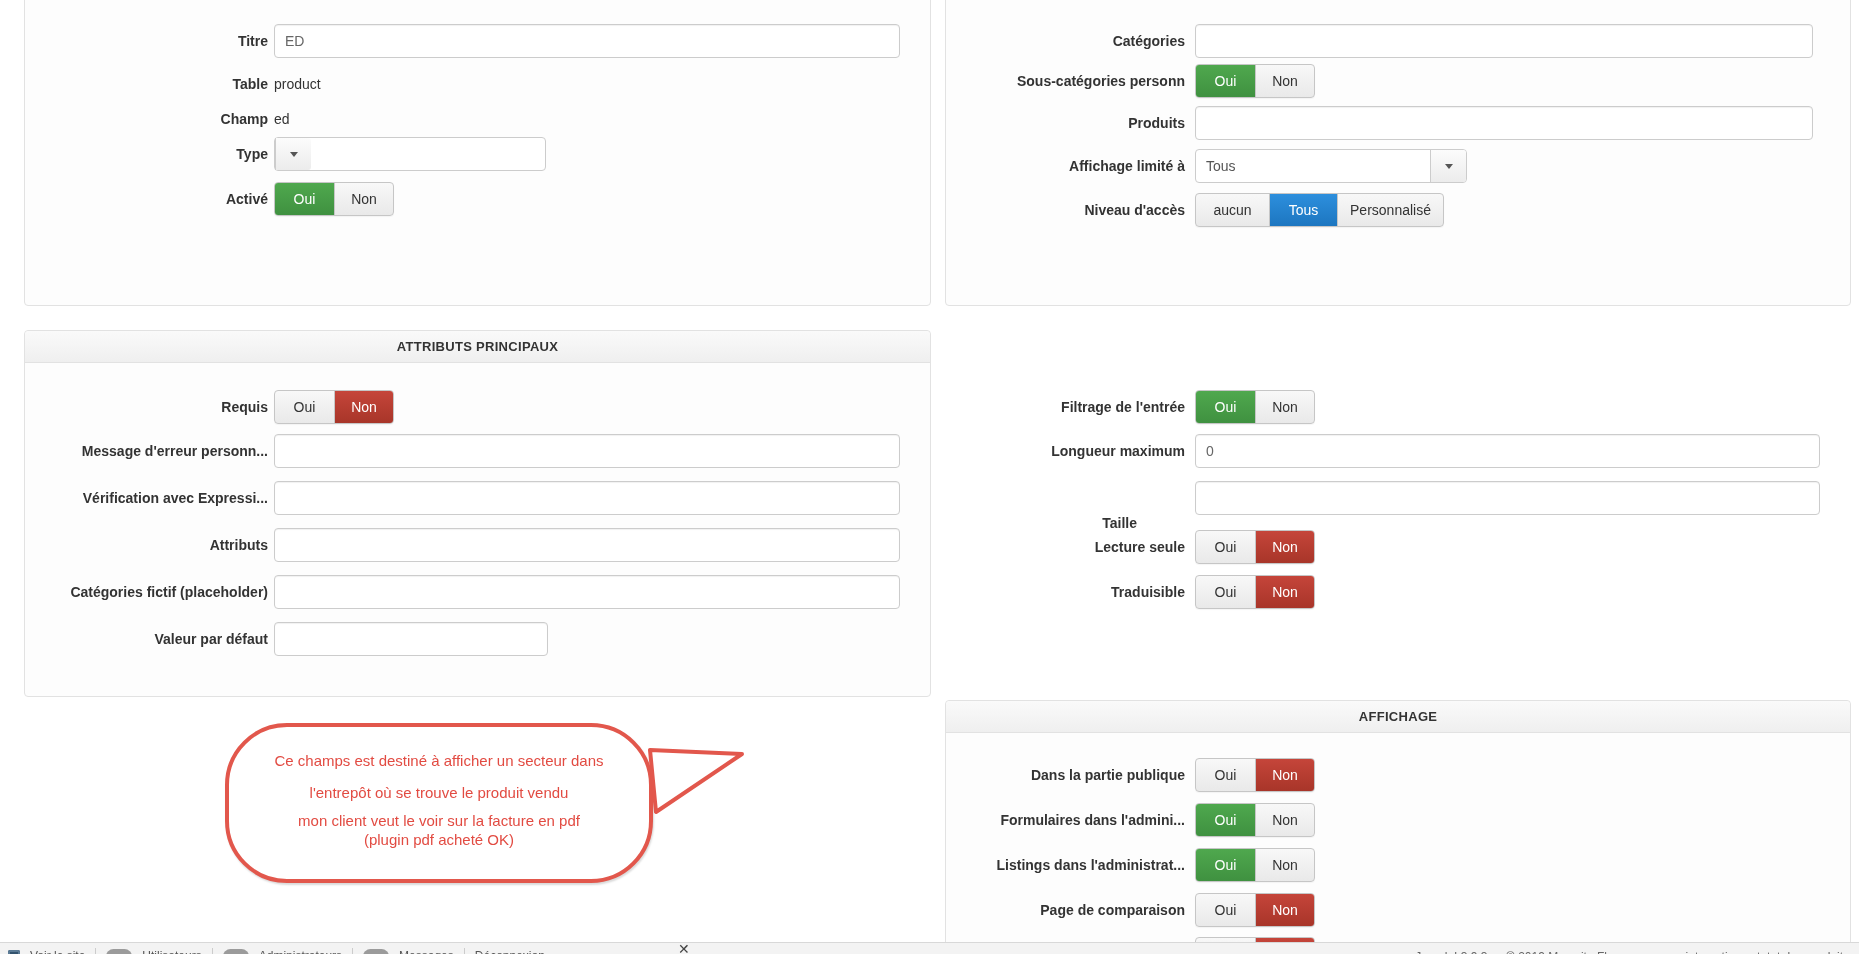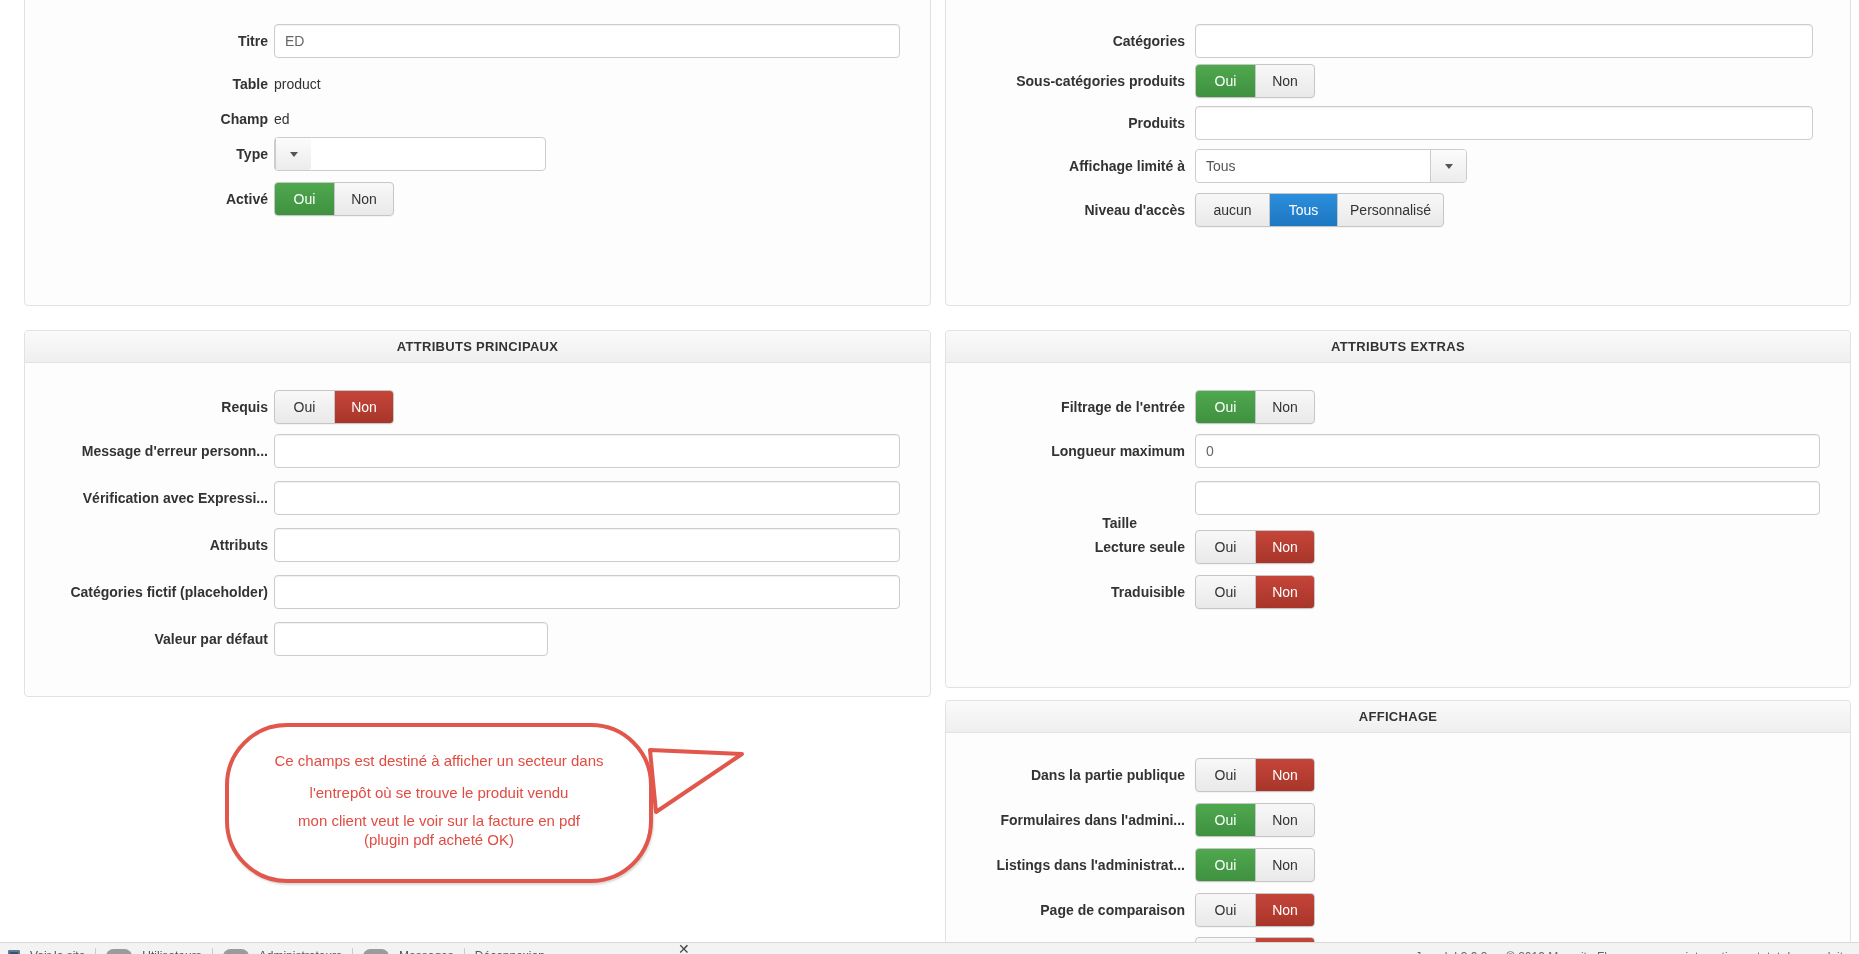--- a/index.html
+++ b/index.html
@@ -41,23 +41,20 @@
 <body>
 
 <div id="screen">
 
   <div class="panel" style="left:24px;top:-62px;width:907px;height:368px;"></div>
   <div class="panel" style="left:945px;top:-62px;width:906px;height:368px;"></div>
 
   <div class="panel" style="left:24px;top:330px;width:907px;height:367px;">
     <div class="panel-header">ATTRIBUTS PRINCIPAUX</div>
   </div>
-  <div class="panel" style="left:945px;top:330px;width:906px;height:358px;">
-    <div class="panel-header">ATTRIBUTS EXTRAS</div>
-  </div>
   <div class="panel" style="left:945px;top:700px;width:906px;height:300px;">
     <div class="panel-header">AFFICHAGE</div>
   </div>
 
   <div class="lbl" style="left:40px;top:33px;">Titre</div>
   <input class="txt" style="left: 274px; top: 24px; width: 626px;" value="ED">
 
   <div class="lbl" style="left:40px;top:76px;">Table</div>
   <div class="static" style="left:274px;top:76px;">product</div>
 
@@ -71,21 +68,21 @@
 
   <div class="lbl" style="left:40px;top:191px;">Activé</div>
   <div class="toggle" style="left:274px;top:182px;">
     <span class="seg green">Oui</span>
     <span class="seg">Non</span>
   </div>
 
   <div class="lbl r" style="left:878px;top:33px;">Catégories</div>
   <input class="txt" style="left: 1195px; top: 24px; width: 618px;" value="">
 
-  <div class="lbl r" style="left:878px;top:73px;">Sous-catégories produits</div>
+  <div class="lbl r" style="left:878px;top:73px;">Sous-catégories personn</div>
   <div class="toggle" style="left:1195px;top:64px;">
     <span class="seg green">Oui</span>
     <span class="seg">Non</span>
   </div>
 
   <div class="lbl r" style="left:878px;top:115px;">Produits</div>
   <input class="txt" style="left: 1195px; top: 106px; width: 618px;" value="">
 
   <div class="lbl r" style="left:878px;top:158px;">Affichage limité à</div>
   <div class="select" style="left:1195px;top:149px;width:272px;">

